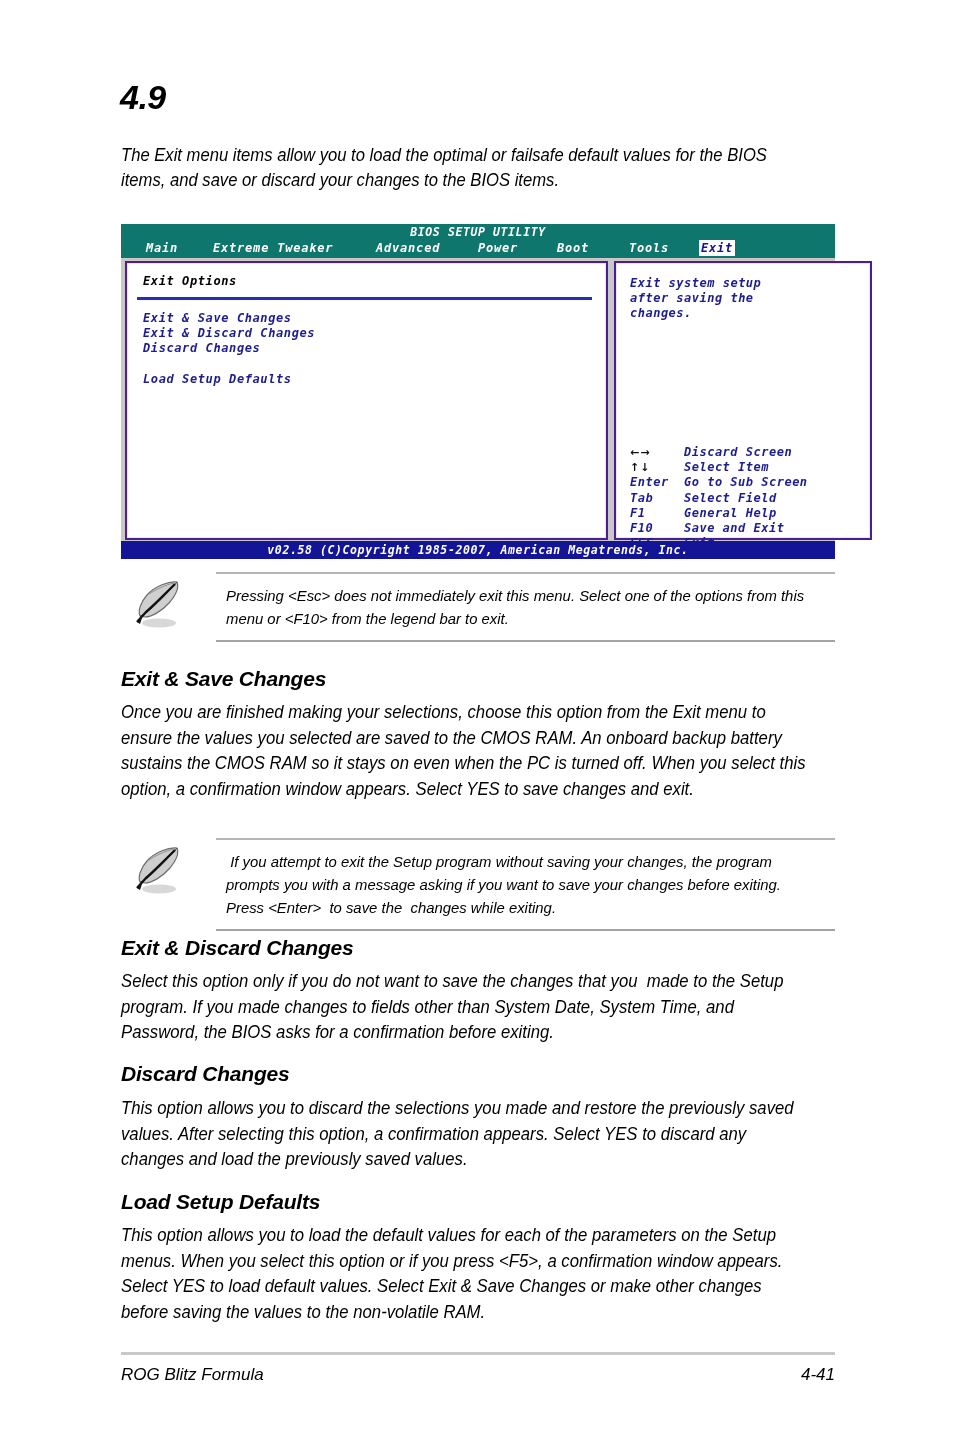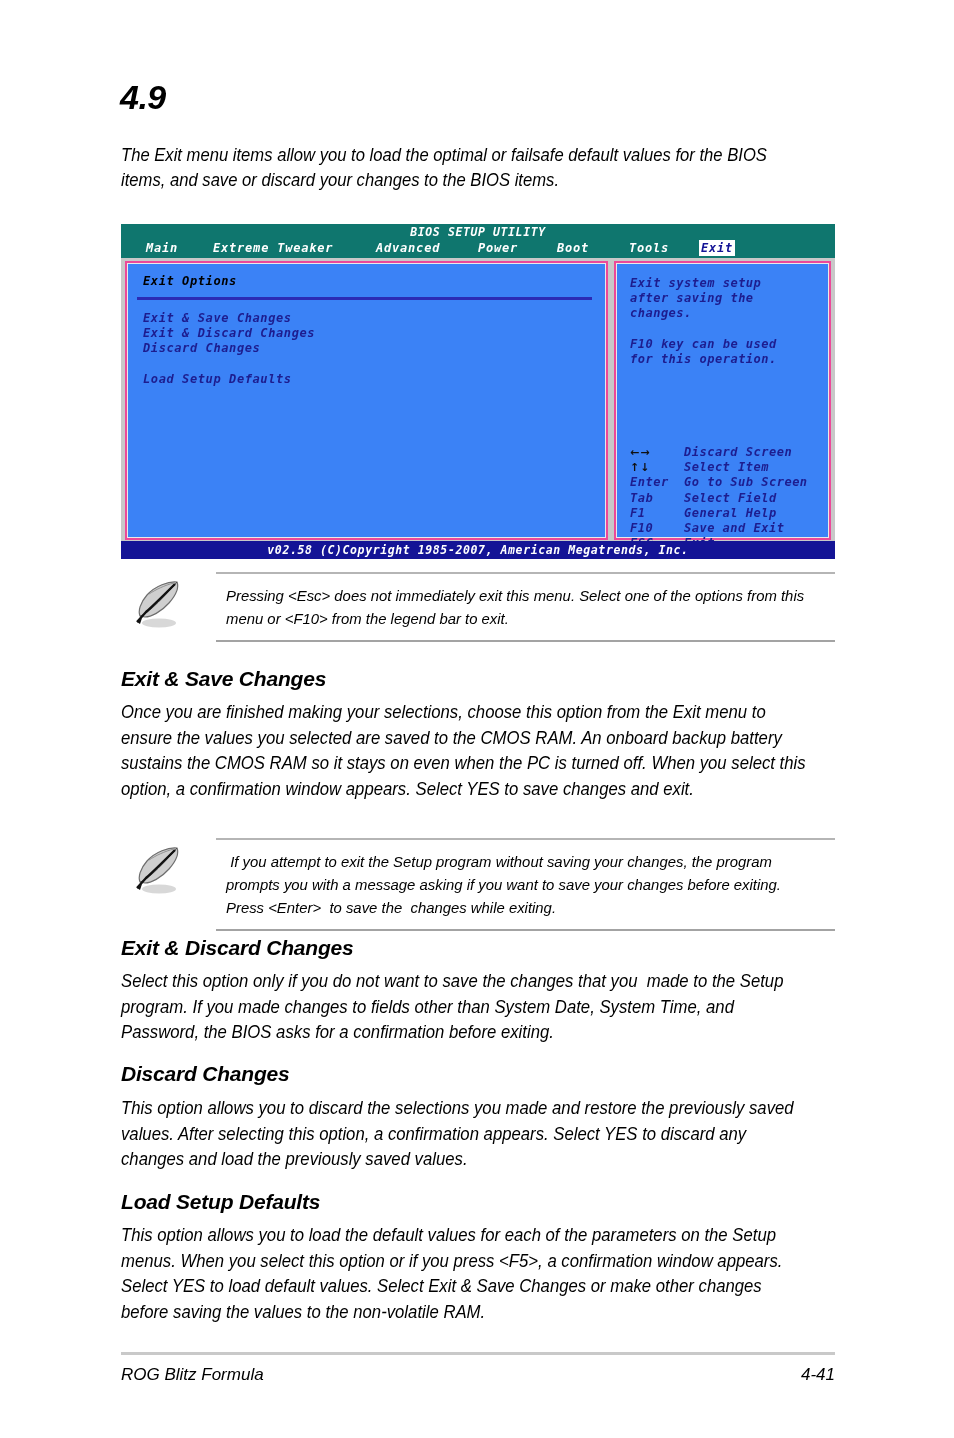--- a/index.html
+++ b/index.html
@@ -100,34 +100,34 @@
 
   .bios-body {
     position: relative;
     height: 301px;
     background: #c8c8c8;
   }
 
   .panel {
     position: absolute;
     box-sizing: border-box;
-    background: #3b82f6;
-    border: 2px solid #ec4899;
+    background: #ffffff;
+    border: 2px solid #4c1d95;
     box-shadow: inset 0 0 0 1px #e9e9e9;
   }
   .panel-left {
     left: 4px;
     top: 3px;
     width: 483px;
     height: 279px;
   }
   .panel-right {
     left: 493px;
     top: 3px;
-    width: 217px;
+    width: 258px;
     height: 279px;
   }
 
   .opt-head {
     position: absolute;
     left: 16px;
     top: 11px;
     font-size: 12px;
     font-weight: bold;
     color: #000000;
@@ -321,22 +321,20 @@
           <div class="opt-item">Load Setup Defaults</div>
         </div>
       </div>
 
       <div class="panel panel-right">
         <div class="help">
           <p>Exit system setup
 after saving the
 changes.</p>
           <div class="gapline"></div>
-          <p>F10 key can be used
-for this operation.</p>
         </div>
 
         <div class="legend">
           <div class="legend-row">
             <span class="legend-key glyph">←→</span>
             <span>Discard Screen</span>
           </div>
           <div class="legend-row">
             <span class="legend-key glyph">↑↓</span>
             <span>Select Item</span>

